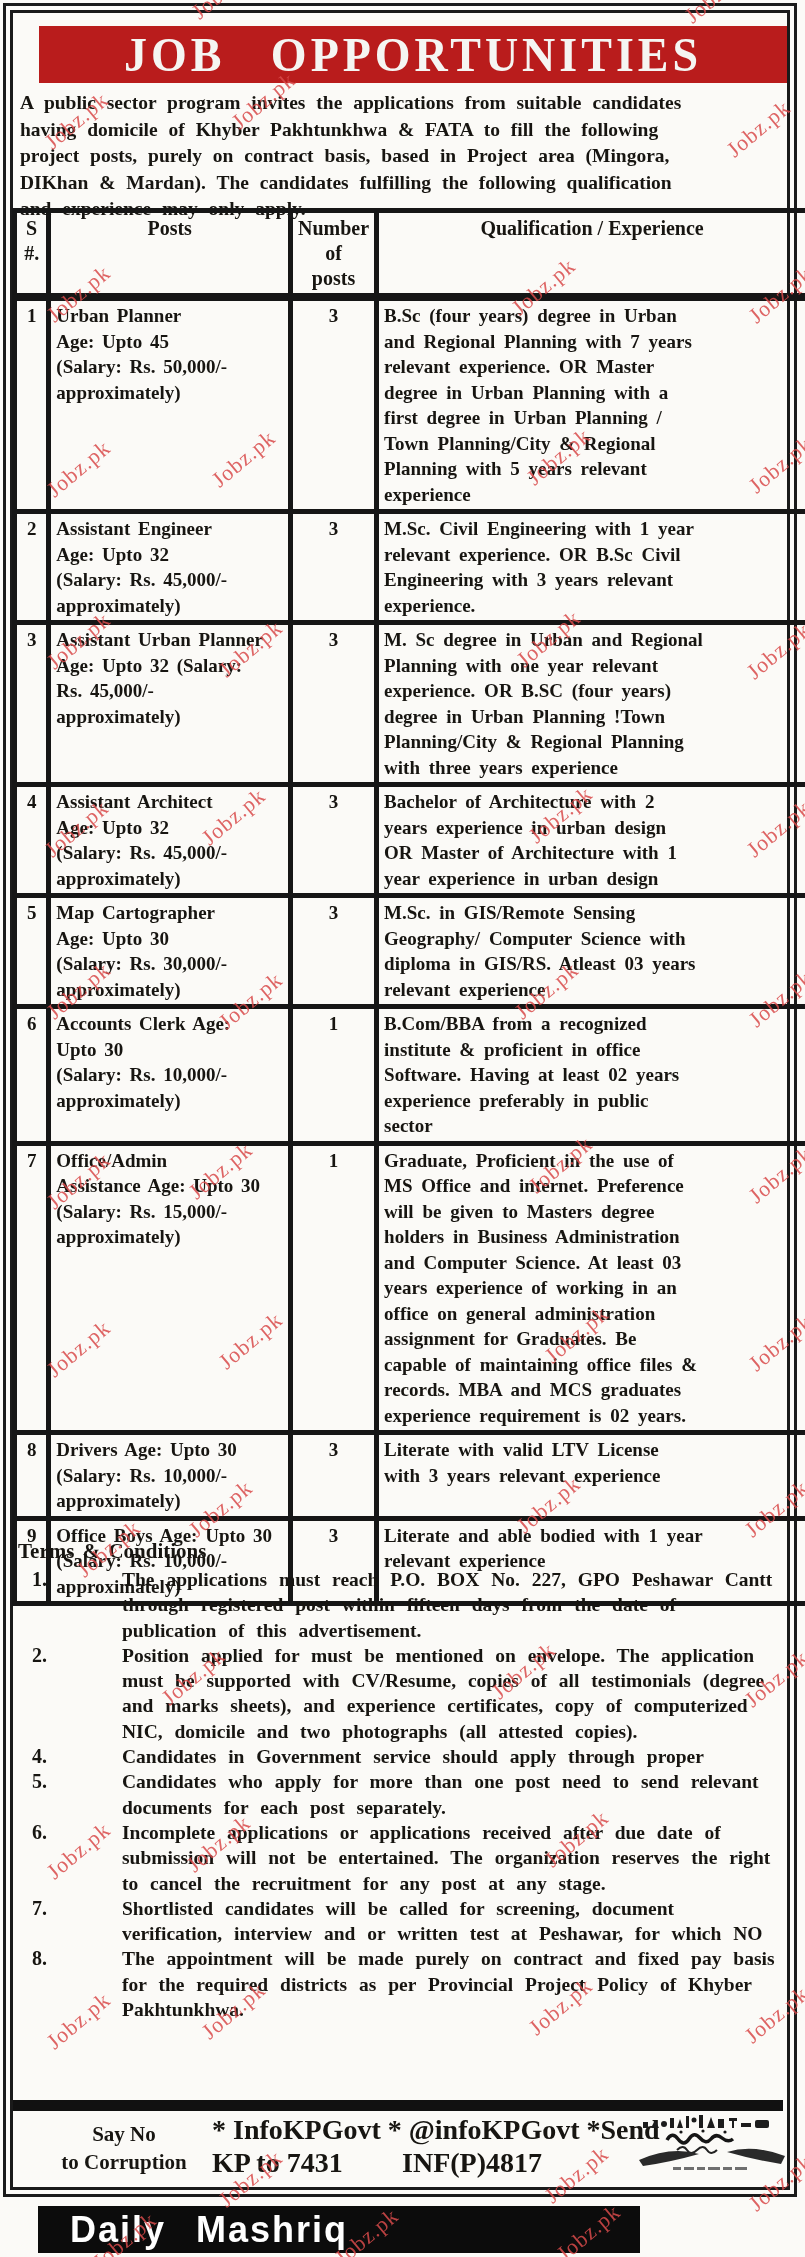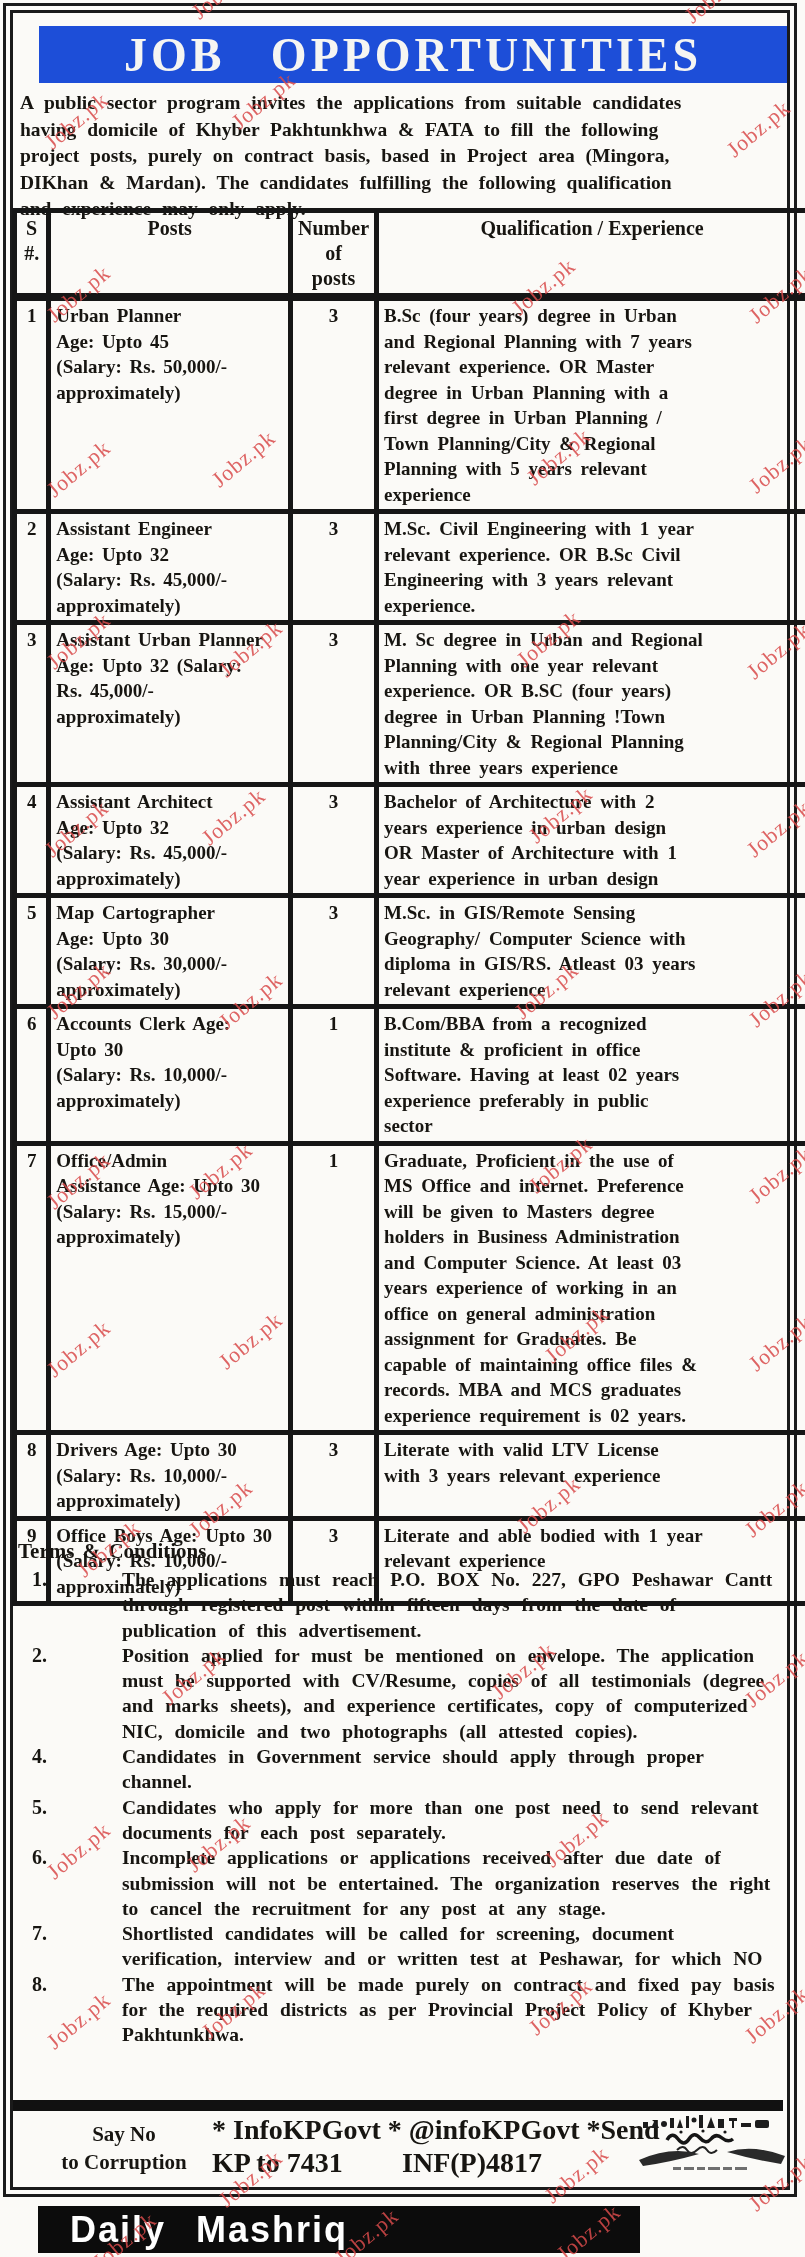--- a/index.html
+++ b/index.html
@@ -9,21 +9,21 @@
     font-family:"Liberation Serif", serif; font-weight:700; color:#171511;
   }
   .frame {
     position:absolute; left:3px; top:3px; width:794px; height:2194px;
     border:10px double #1a1a1a; box-sizing:border-box; z-index:0;
   }
   .content { position:absolute; left:0; top:0; width:100%; z-index:1; }
 
   .title-bar {
     position:absolute; left:39px; top:26px; width:748px; height:57px;
-    background:#1d4ed8; display:flex; align-items:center; justify-content:center;
+    background:#b91c1c; display:flex; align-items:center; justify-content:center;
   }
   .title-bar .t {
     color:#f5f5f2; font-size:46px; letter-spacing:4px; word-spacing:30px;
     white-space:nowrap; transform:scaleY(1.05);
   }
 
   .intro { position:absolute; left:20px; top:90px; width:860px; }
   .intro .line { white-space:nowrap; font-size:19.5px; line-height:26.5px; word-spacing:6px; }
 
   table.jobs { position:absolute; left:12px; top:208px; border-collapse:collapse; table-layout:fixed; }
@@ -287,21 +287,20 @@
               <div class="line">Position applied for must be mentioned on envelope. The application</div>
               <div class="line">must be supported with CV/Resume, copies of all testimonials (degree</div>
               <div class="line">and marks sheets), and experience certificates, copy of computerized</div>
               <div class="line">NIC, domicile and two photographs (all attested copies).</div>
             </div>
           </div>
           <div class="term">
             <div class="num">4.</div>
             <div class="lines">
               <div class="line">Candidates in Government service should apply through proper</div>
-              <div class="line">channel.</div>
             </div>
           </div>
           <div class="term">
             <div class="num">5.</div>
             <div class="lines">
               <div class="line">Candidates who apply for more than one post need to send relevant</div>
               <div class="line">documents for each post separately.</div>
             </div>
           </div>
           <div class="term">

